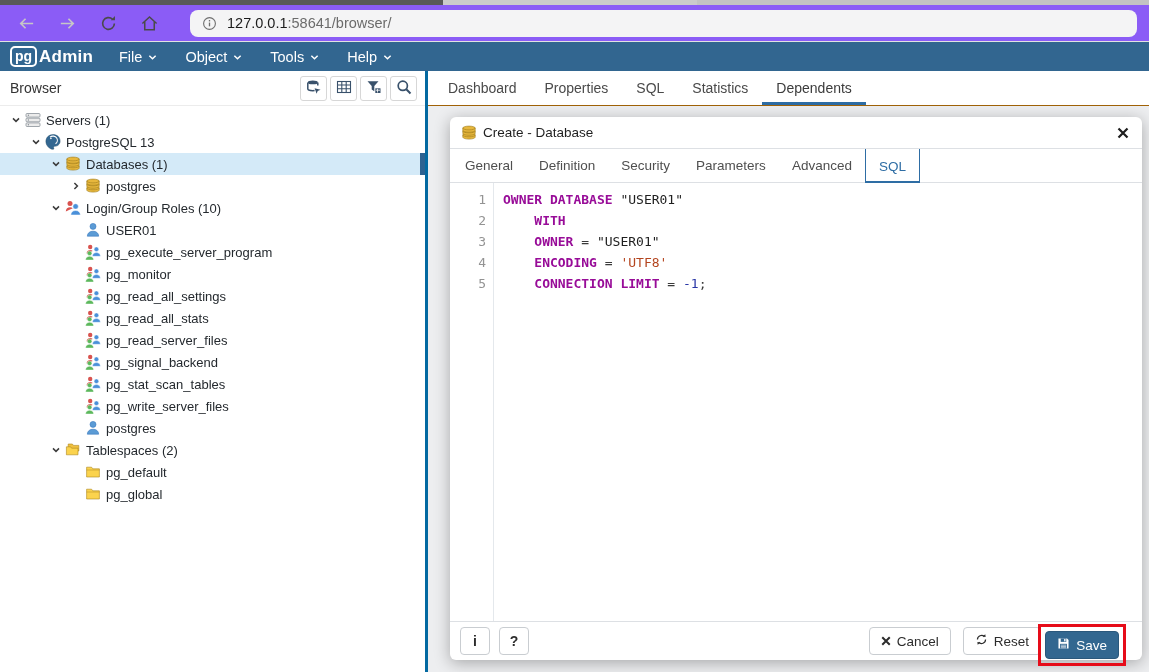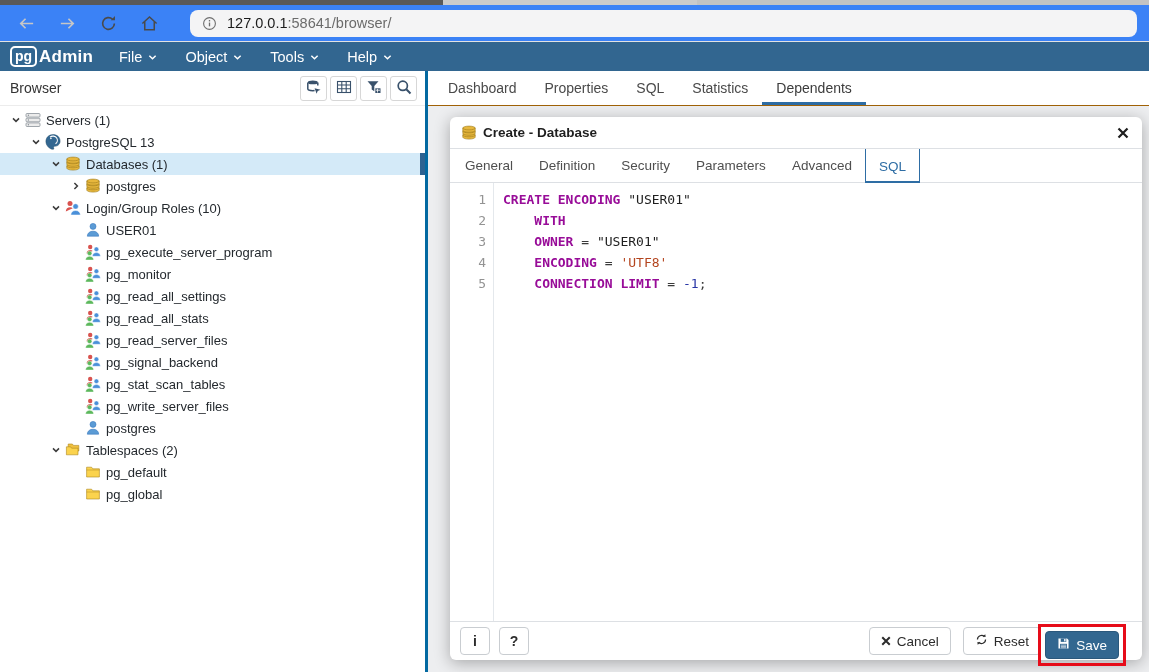--- a/index.html
+++ b/index.html
@@ -4,21 +4,21 @@
 <style>
   html,body{margin:0;padding:0;background:#fff;}
   .screen{position:relative;width:1149px;height:672px;overflow:hidden;
           font-family:"Liberation Sans",sans-serif;background:#fff;}
 
   
   .tabstrip{height:5px;display:flex;}
   .seg1{width:443px;background:#595959;}
   .seg2{width:254px;background:#cbcbcb;}
   .seg3{flex:1;background:#c3c3c3;}
-  .btoolbar{height:36px;background:#3b82f6;border-bottom:1px solid #e2e2e2;
+  .btoolbar{height:36px;background:#8b5cf6;border-bottom:1px solid #e2e2e2;
             display:flex;align-items:center;padding:0 12px 0 14px;}
   .navbtn{width:24px;height:24px;display:flex;align-items:center;justify-content:center;
           margin-right:17px;cursor:pointer;}
   .urlfield{flex:1;height:27px;background:#f4f4f5;border-radius:8px;margin-left:12px;
             display:flex;align-items:center;padding:0 12px;font-size:14.5px;color:#202020;}
   .urlfield .ic{margin-right:10px;display:flex;}
   .url-host{color:#1c1c1c;}
   .url-rest{color:#6b6b6b;}
 
   
@@ -58,21 +58,21 @@
             cursor:pointer;}
   .main-tab.active{border-bottom:3px solid #2e6da4;padding-top:3px;color:#3c3c3c;}
 
   
   .dialog{position:absolute;left:22px;top:46px;width:692px;height:543px;background:#fff;
           border-radius:6px;box-shadow:0 3px 16px rgba(0,0,0,.3);display:flex;
           flex-direction:column;}
   .dialog-header{height:31px;display:flex;align-items:center;padding:0 11px;
                  border-bottom:1px solid #dde0e4;}
   .dlg-icon{display:flex;width:16px;}
-  .dlg-title{font-weight:bold;font-size:13.5px;color:#1f1f1f;margin-left:6px;flex:1;}
+  .dlg-title{font-weight:normal;font-size:13.5px;color:#1f1f1f;margin-left:6px;flex:1;}
   .dlg-close{cursor:pointer;display:flex;padding:2px;}
   .dialog-tabs{height:33px;display:flex;padding-left:2px;border-bottom:1px solid #dde0e4;
                font-size:13.5px;color:#4f4f4f;}
   .dialog-tab{padding:0 13px;display:flex;align-items:center;cursor:pointer;}
   .dialog-tab.active{color:#2e6da4;border-left:1px solid #2e6da4;border-right:1px solid #2e6da4;
                      box-shadow:inset 0 -2px 0 #2e6da4;margin-bottom:-1px;}
 
   .editor{flex:1;display:flex;font-family:"DejaVu Sans Mono",monospace;font-size:13px;
           line-height:21px;overflow:hidden;background:#fff;}
   .gutter{width:36px;min-width:36px;text-align:right;padding:6px 7px 0 0;color:#939393;
@@ -533,21 +533,21 @@
           </div>
         <div class="editor">
           <div class="gutter" id="gutter">
               <div>1</div>
               <div>2</div>
               <div>3</div>
               <div>4</div>
               <div>5</div>
             </div>
           <div class="codes" id="codes">
-              <div class="code-line"><span class="tok-kw">CREATE ENCODING</span><span class="tok-pl"> </span><span class="tok-id">"USER01"</span></div>
+              <div class="code-line"><span class="tok-kw">OWNER DATABASE</span><span class="tok-pl"> </span><span class="tok-id">"USER01"</span></div>
               <div class="code-line"><span class="tok-pl">    </span><span class="tok-kw">WITH</span></div>
               <div class="code-line"><span class="tok-pl">    </span><span class="tok-kw">OWNER</span><span class="tok-pl"> = </span><span class="tok-id">"USER01"</span></div>
               <div class="code-line"><span class="tok-pl">    </span><span class="tok-kw">ENCODING</span><span class="tok-pl"> = </span><span class="tok-str">'UTF8'</span></div>
               <div class="code-line"><span class="tok-pl">    </span><span class="tok-kw">CONNECTION LIMIT</span><span class="tok-pl"> = </span><span class="tok-num">-1</span><span class="tok-pl">;</span></div>
             </div>
         </div>
         <div class="dialog-footer">
           <button class="btn sq">i</button>
           <button class="btn sq">?</button>
           <div class="spacer"></div>

